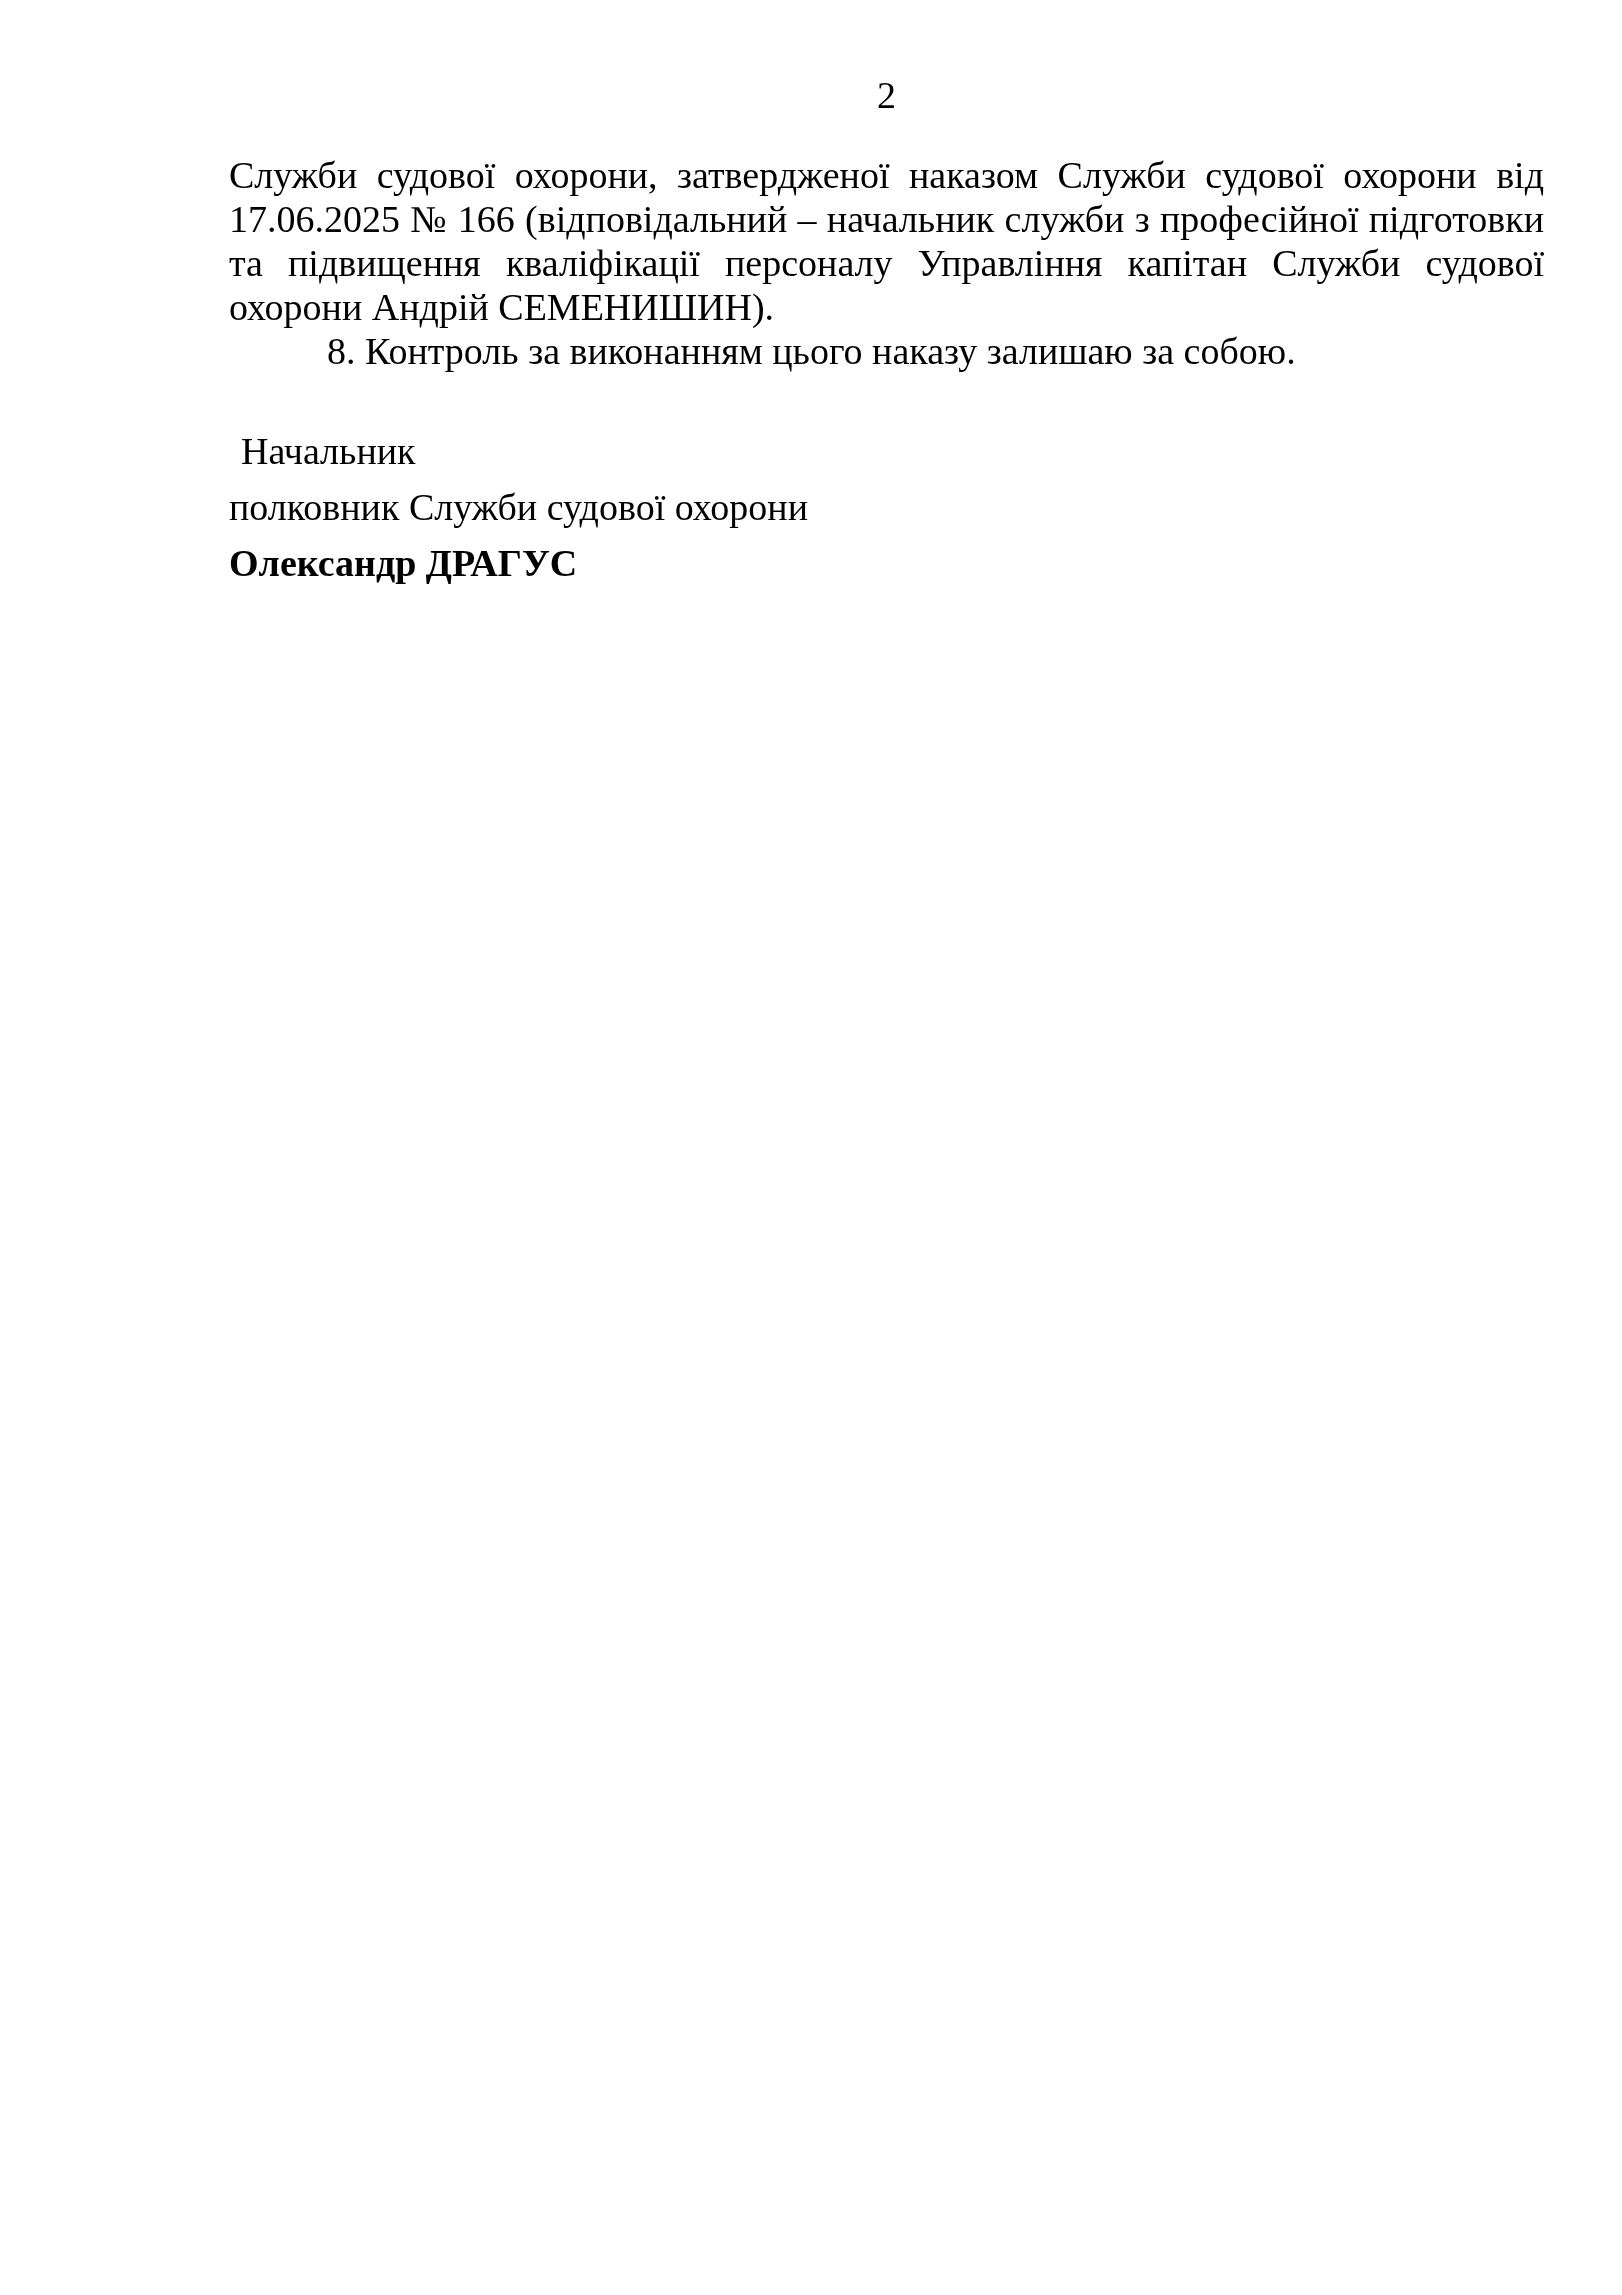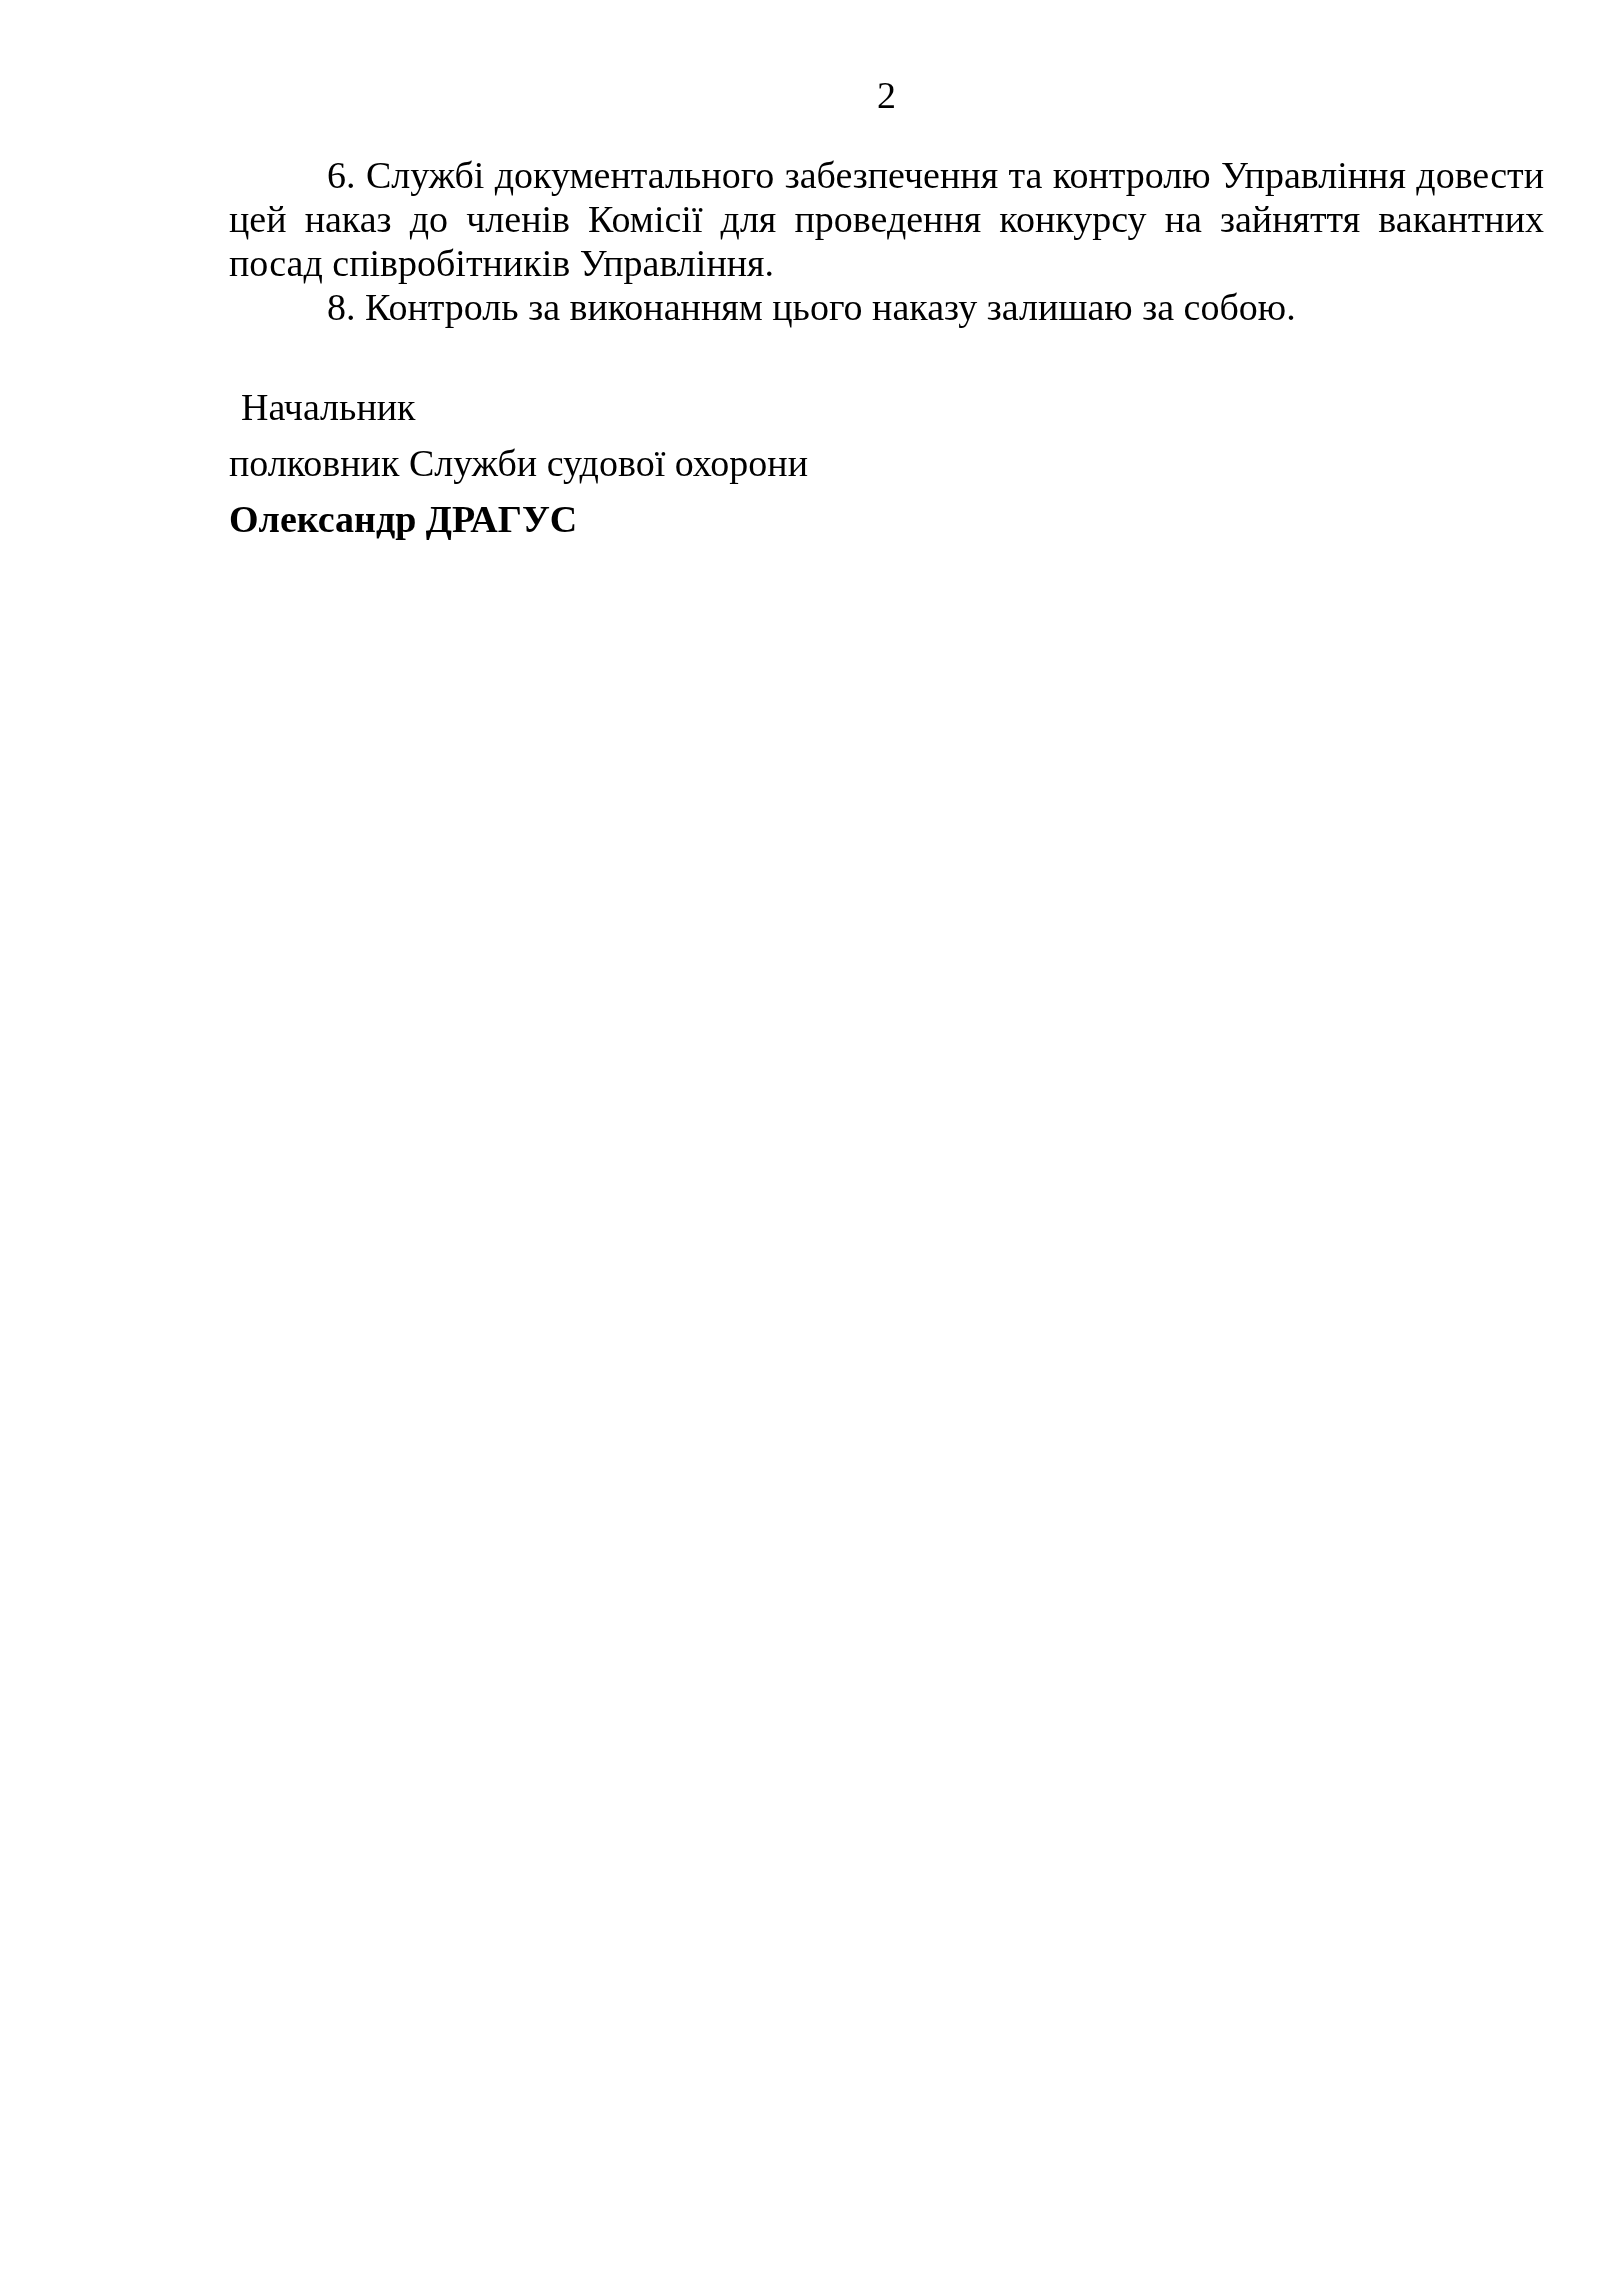--- a/index.html
+++ b/index.html
@@ -56,22 +56,22 @@
 </head>
 <body>
 
 <div class="page">
   <div class="content">
 
     <div class="page-number">2</div>
 
     <div class="spacer-small"></div>
 
+    <p class="body-par">Служби судової охорони, затвердженої наказом Служби судової охорони від 17.06.2025 № 166 (відповідальний – начальник служби з професійної підготовки та підвищення кваліфікації персоналу Управління капітан Служби судової охорони Андрій СЕМЕНИШИН).</p>
 
-    <p class="body-par indented">6. Службі документального забезпечення та контролю Управління довести цей наказ до членів Комісії для проведення конкурсу на зайняття вакантних посад співробітників Управління.</p>
 
     <p class="body-par indented">8. Контроль за виконанням цього наказу залишаю за собою.</p>
 
     <div class="spacer-line"></div>
 
     <p class="sig-line">Начальник</p>
 
     <div class="sig-row">
       <span class="sig-title">полковник Служби судової охорони</span>
       <span class="sig-name">Олександр ДРАГУС</span>

